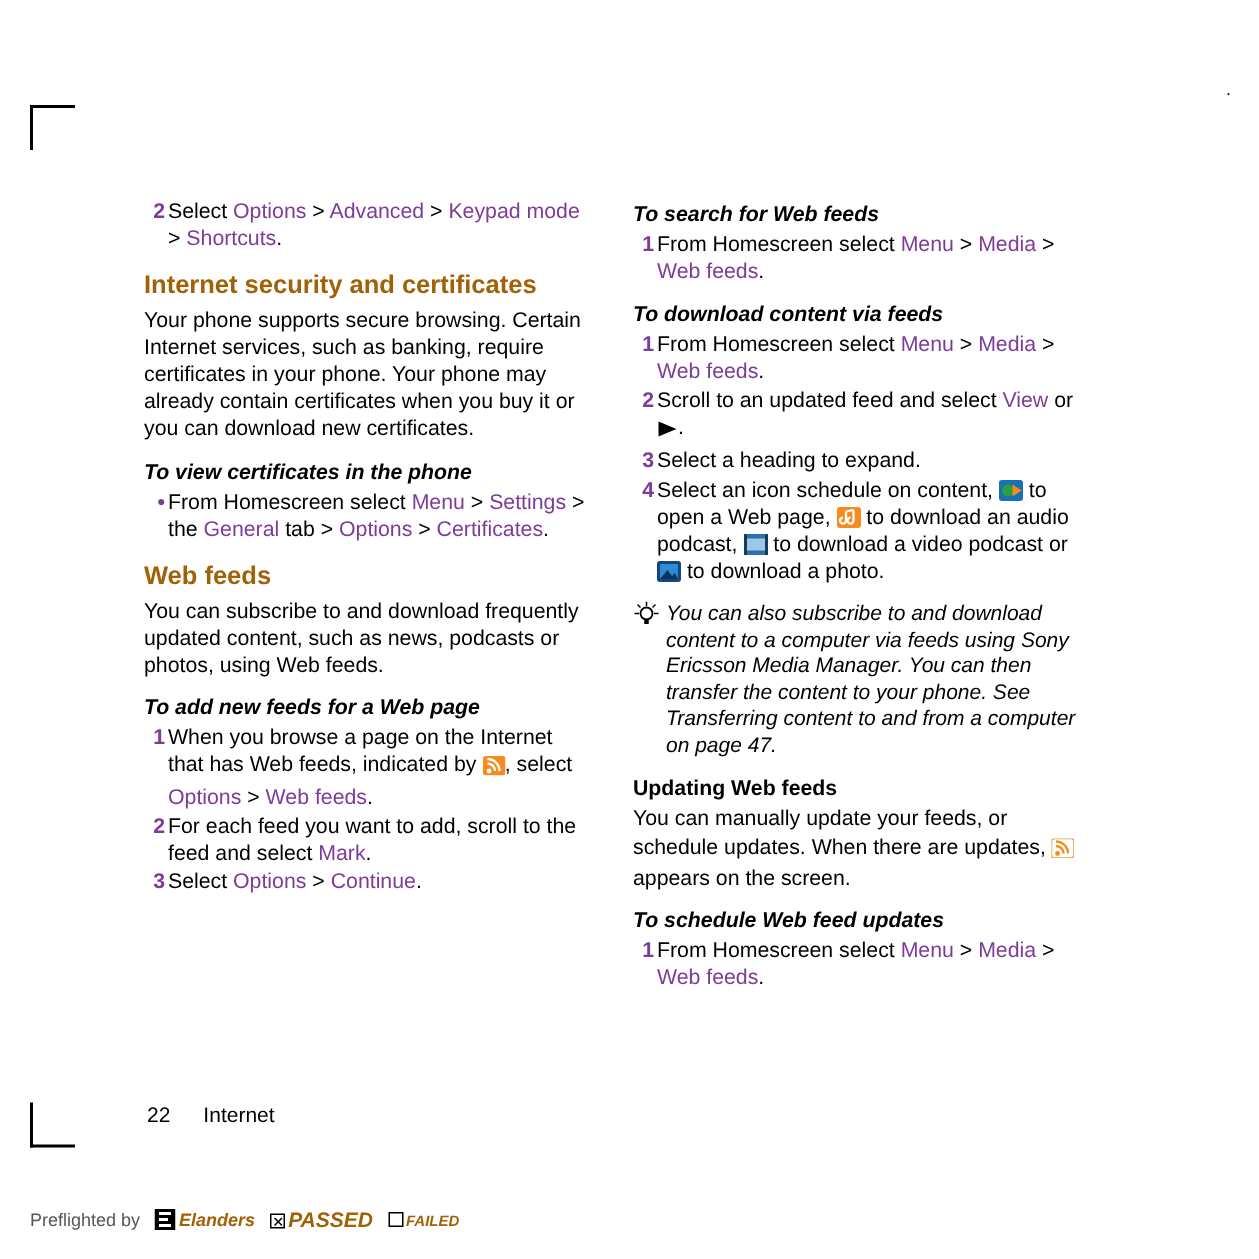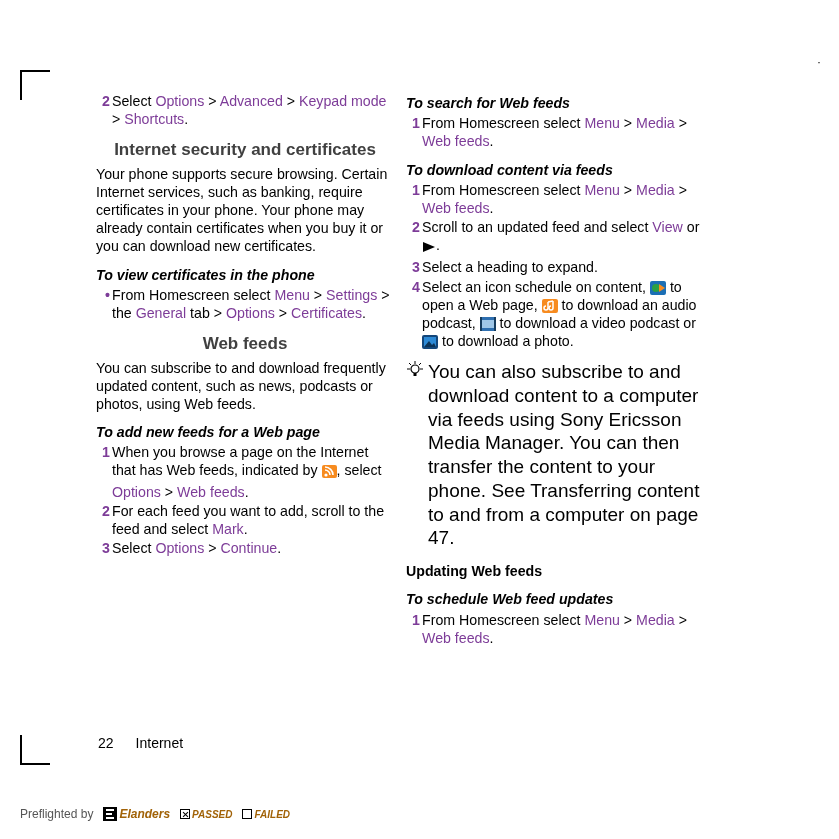--- a/index.html
+++ b/index.html
@@ -6,37 +6,37 @@
   html, body { width: 839px; height: 839px; font-family: Arial, Helvetica, sans-serif; background: #fff; color: #000; }
   .page {
     position: relative;
     width: 839px; height: 839px;
     padding: 92px 60px 0 96px;
   }
   .crop-tl { position: absolute; top: 70px; left: 20px; width: 30px; height: 30px; border-top: 2px solid #000; border-left: 2px solid #000; }
   .crop-tr { position: absolute; top: 55px; right: 18px; color:#000; font-size:12px; }
   .crop-bl { position: absolute; bottom: 74px; left: 20px; width: 30px; height: 30px; border-bottom: 2px solid #000; border-left: 2px solid #000; }
 
-  .cols { display: flex; gap: 12px; }
+  .cols { display: flex; gap: 28px; margin-top: 40px; }
   .col { width: 298px; font-size: 14.2px; line-height: 1.28; }
 
   .purple { color: #7d3c98; }
   .num { color: #7d3c98; font-weight: 700; display: inline-block; width: 14px; margin-left: -16px; text-align: right; margin-right: 2px; }
   .bullet { color: #7d3c98; font-weight: 700; display: inline-block; width: 14px; margin-left: -16px; text-align: right; margin-right: 2px; }
 
   .item { padding-left: 16px; margin-bottom: 1px; }
-  .h2 { color: #404040; font-weight: 700; font-size: 17px; line-height: 1.2; margin-top: 12px; margin-bottom: 4px; text-align: center; }
+  .h2 { color: #a16207; font-weight: 700; font-size: 17px; line-height: 1.2; margin-top: 12px; margin-bottom: 4px; }
   .body-block { margin-top: 4px; margin-bottom: 6px; }
   .subhead { font-style: italic; font-weight: 700; margin-top: 10px; margin-bottom: 2px; }
   .tight-top { margin-top: 2px; }
   .para { margin-bottom: 4px; }
 
   .tip-row { display: flex; align-items: flex-start; gap: 4px; margin-top: 10px; }
   .tip-icon { flex: 0 0 18px; margin-top: 1px; }
-  .tip-text { font-size: 19px; line-height: 1.25; }
+  .tip-text { font-style: italic; font-size: 14px; line-height: 1.25; }
 
   .inline-icon { display: inline-block; vertical-align: -3px; }
   .inline-icon.box { width: 16px; height: 14px; }
 
   .footer-page { position: absolute; left: 98px; bottom: 88px; font-size: 14px; }
   .footer-page .pg { margin-right: 22px; }
   .footer-page .sec { color: #000000; }
 
   .preflight { position: absolute; left: 20px; bottom: 18px; font-size: 12px; display: flex; align-items: center; gap: 10px; color:#555; }
   .preflight .black { color:#a16207; font-weight:600;font-style:italic; }
@@ -143,20 +143,28 @@
               <line x1="1" y1="8" x2="4" y2="8" stroke="#000"></line>
               <line x1="14" y1="8" x2="17" y2="8" stroke="#000"></line>
               <line x1="3" y1="2" x2="5" y2="4" stroke="#000"></line>
               <line x1="15" y1="2" x2="13" y2="4" stroke="#000"></line>
             </svg>
         </div>
         <div class="tip-text">You can also subscribe to and download content to a computer via feeds using Sony Ericsson Media Manager. You can then transfer the content to your phone. See Transferring content to and from a computer on page 47.</div>
       </div>
 
       <div style="font-weight:700; margin-top:12px; margin-bottom:2px;">Updating Web feeds</div>
+      <div class="para">
+        <span>You can manually update your feeds, or schedule updates. When there are updates, </span><span class="inline-icon"><svg width="15" height="13">
+              <rect width="15" height="13" rx="2" fill="#fff" stroke="#e0a040"></rect>
+              <circle cx="4" cy="10" r="1.6" fill="#f78b1f"></circle>
+              <path d="M3 5 a5 5 0 0 1 5 5" stroke="#f78b1f" stroke-width="1.6" fill="none"></path>
+              <path d="M3 2 a8 8 0 0 1 8 8" stroke="#f78b1f" stroke-width="1.6" fill="none"></path>
+            </svg></span><span> appears on the screen.</span>
+      </div>
 
       <div class="subhead">To schedule Web feed updates</div>
       <div class="item">
         <span class="num">1</span><span>From Homescreen select </span><span class="purple">Menu</span><span> &gt; </span><span class="purple">Media</span><span> &gt; </span><span class="purple">Web feeds</span><span>.</span>
       </div>
     </div>
   </div>
 
   <div class="footer-page">
     <span class="pg">22</span><span class="sec">Internet</span>
@@ -166,16 +174,16 @@
     <span>Preflighted by</span>
     <span class="logo">
       <svg width="14" height="14">
           <rect width="14" height="14" fill="#000"></rect>
           <rect x="3" y="2" width="8" height="2" fill="#fff"></rect>
           <rect x="3" y="6" width="6" height="2" fill="#fff"></rect>
           <rect x="3" y="10" width="8" height="2" fill="#fff"></rect>
         </svg>
       <span class="black">Elanders</span>
     </span>
-    <span><span class="cbox x"></span><span class="black" style="font-size:10px;">PASSED</span></span>
+    <span><span class="cbox x"></span><span class="black" style="font-size:14px;">PASSED</span></span>
     <span><span class="cbox"></span><span class="black" style="font-size:10px;">FAILED</span></span>
   </div>
 </div>
 
 </body></html>

